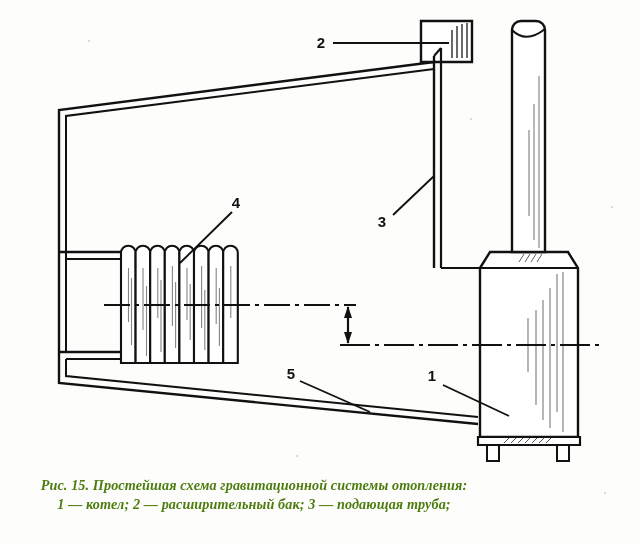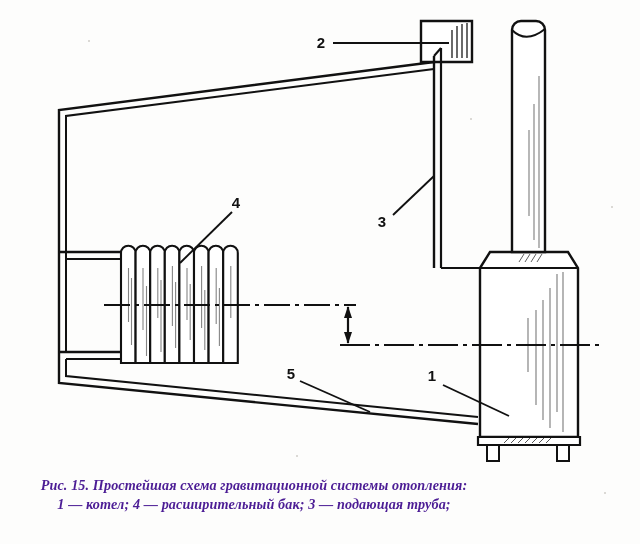--- a/index.html
+++ b/index.html
@@ -32,21 +32,21 @@
     position: absolute;
     left: 0;
     top: 476px;
     width: 508px;
     text-align: center;
     font-family: "Liberation Serif", serif;
     font-style: italic;
     font-weight: bold;
     font-size: 14.2px;
     line-height: 19px;
-    color: #4c1d95;
+    color: #4d7c0f;
     letter-spacing: 0.1px;
   }
   .caption-line {
     display: block;
     white-space: nowrap;
   }
   .speck {
     position: absolute;
     background: #cfcdc8;
     border-radius: 50%;
@@ -191,21 +191,21 @@
       <text x="321" y="48" text-anchor="middle">2</text>
       <text x="382" y="227" text-anchor="middle">3</text>
       <text x="236" y="208" text-anchor="middle">4</text>
       <text x="291" y="379" text-anchor="middle">5</text>
     </g>
 
   </svg>
 
   <div class="caption-block">
     <span class="caption-line">Рис. 15. Простейшая схема гравитационной системы отопления:</span>
-    <span class="caption-line">1 — котел; 4 — расширительный бак; 3 — подающая труба;</span>
+    <span class="caption-line">1 — котел; 2 — расширительный бак; 3 — подающая труба;</span>
   </div>
 
   <div class="speck" style="left:88px;top:40px;width:2px;height:2px;"></div>
   <div class="speck" style="left:470px;top:118px;width:2px;height:2px;"></div>
   <div class="speck" style="left:611px;top:206px;width:2px;height:2px;"></div>
   <div class="speck" style="left:296px;top:455px;width:2px;height:2px;"></div>
   <div class="speck" style="left:123px;top:486px;width:2px;height:2px;"></div>
   <div class="speck" style="left:604px;top:492px;width:2px;height:2px;"></div>
 
 </div>

